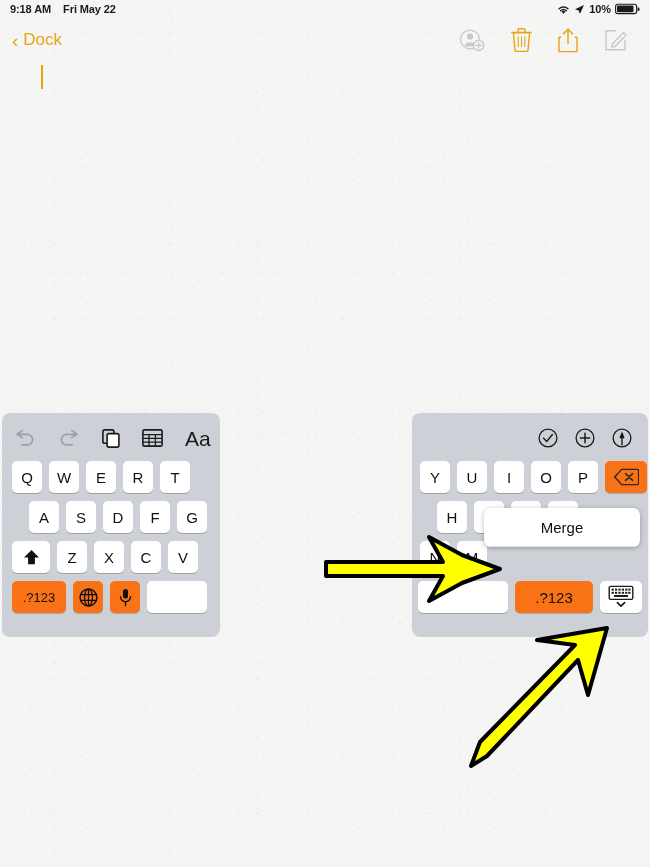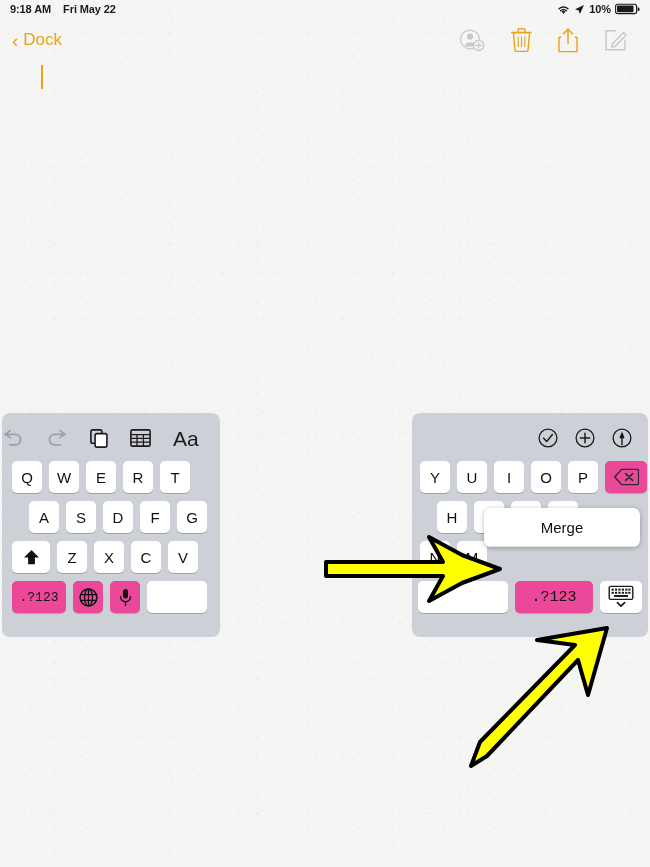--- a/index.html
+++ b/index.html
@@ -111,21 +111,21 @@
   #kb-left  { left: 2px;  top: 413px; width: 218px; height: 224px; }
   #kb-right { left: 412px; top: 413px; width: 236px; height: 224px; }
 
   .kb-toolbar {
     position: absolute;
     top: 10px; left: 0; right: 0;
     height: 30px;
     display: flex;
     align-items: center;
   }
-  #kb-left .kb-toolbar { padding-left: 0; gap: 22px; }
+  #kb-left .kb-toolbar { padding-left: 12px; gap: 22px; }
   #kb-right .kb-toolbar { justify-content: flex-end; padding-right: 16px; gap: 17px; }
   .tb-icon { cursor: pointer; line-height: 0; display: block; }
   .tb-aa {
     font-family: "Liberation Sans", sans-serif;
     font-size: 21px;
     color: #1b1b1d;
     line-height: 1;
     cursor: pointer;
   }
 
@@ -138,23 +138,22 @@
     display: flex;
     align-items: center;
     justify-content: center;
     font-size: 15px;
     color: #111;
     box-shadow: 0 1px 0 rgba(0,0,0,0.22);
     cursor: pointer;
     box-sizing: border-box;
   }
   .key.gray {
-    background: #ec4899;
+    background: #f97316;
     box-shadow: 0 1px 0 rgba(0,0,0,0.18);
-    font-family: Liberation Mono, monospace;
   }
   .key.wide-num { width: 54px; font-size: 13px; }
   .key.space-left { width: 60px; }
   .key.space-right { width: 90px; }
   .key.num-right { width: 78px; font-size: 15px; }
   .key.del { width: 42px; }
   .key.dismiss { width: 42px; flex-direction: column; gap: 1px; }
   .key.shift { width: 38px; }
   .key.icon-key { font-size: 0; }
 

